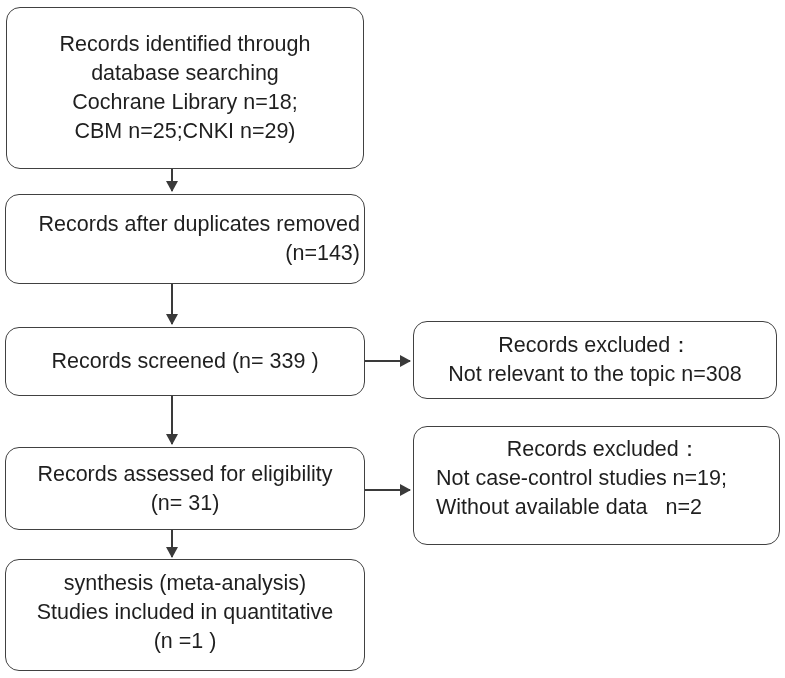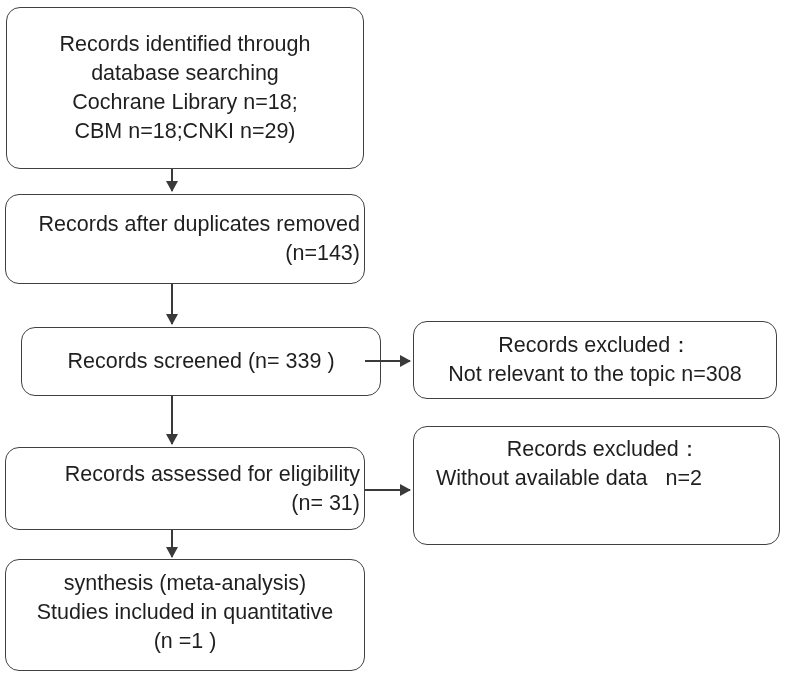--- a/index.html
+++ b/index.html
@@ -31,22 +31,22 @@
   }
   .line {
     white-space: pre-wrap;
   }
   .line.left {
     text-align: left;
   }
   
   #box-identification      { left: 6px;   top: 7px;   width: 358px; height: 162px; }
   #box-duplicates          { left: 5px;   top: 194px; width: 360px; height: 90px; text-align: right;  }
-  #box-screened            { left: 5px;   top: 327px; width: 360px; height: 69px; margin-left: 16px;  }
-  #box-eligibility         { left: 5px;   top: 447px; width: 360px; height: 83px; text-align: right;  }
+  #box-screened            { left: 5px;   top: 327px; width: 360px; height: 69px;  }
+  #box-eligibility         { left: 5px;   top: 447px; width: 360px; height: 83px;  }
   #box-included            { left: 5px;   top: 559px; width: 360px; height: 112px;
                              justify-content: flex-start; padding-top: 9px; }
   
   #box-excluded-screening  { left: 413px; top: 321px; width: 364px; height: 78px;  }
   #box-excluded-eligibility{ left: 413px; top: 426px; width: 367px; height: 119px;
                              justify-content: flex-start; padding-top: 8px; padding-left: 22px; padding-right: 8px; }
 
   
   .arrow-v {
     position: absolute;
@@ -87,21 +87,21 @@
 </style>
 </head>
 <body>
 
 <div class="canvas">
 
   <div class="box" id="box-identification">
     <div class="line">Records identified through</div>
     <div class="line">database searching</div>
     <div class="line">Cochrane Library n=18;</div>
-    <div class="line">CBM n=18;CNKI n=29)</div>
+    <div class="line">CBM n=25;CNKI n=29)</div>
   </div>
 
   <div class="arrow-v" id="arrow-ident-dup">
     <span class="head"></span>
   </div>
 
   <div class="box" id="box-duplicates">
     <div class="line">Records after duplicates removed</div>
     <div class="line">(n=143)</div>
   </div>
@@ -131,20 +131,21 @@
     <div class="line">Records assessed for eligibility</div>
     <div class="line">(n= 31)</div>
   </div>
 
   <div class="arrow-h" id="arrow-elig-excl">
     <span class="head"></span>
   </div>
 
   <div class="box" id="box-excluded-eligibility">
     <div class="line">Records excluded：</div>
+    <div class="line left">Not case-control studies n=19;</div>
     <div class="line left">Without available data   n=2</div>
   </div>
 
   <div class="arrow-v" id="arrow-elig-incl">
     <span class="head"></span>
   </div>
 
   <div class="box" id="box-included">
     <div class="line">synthesis (meta-analysis)</div>
     <div class="line">Studies included in quantitative</div>

